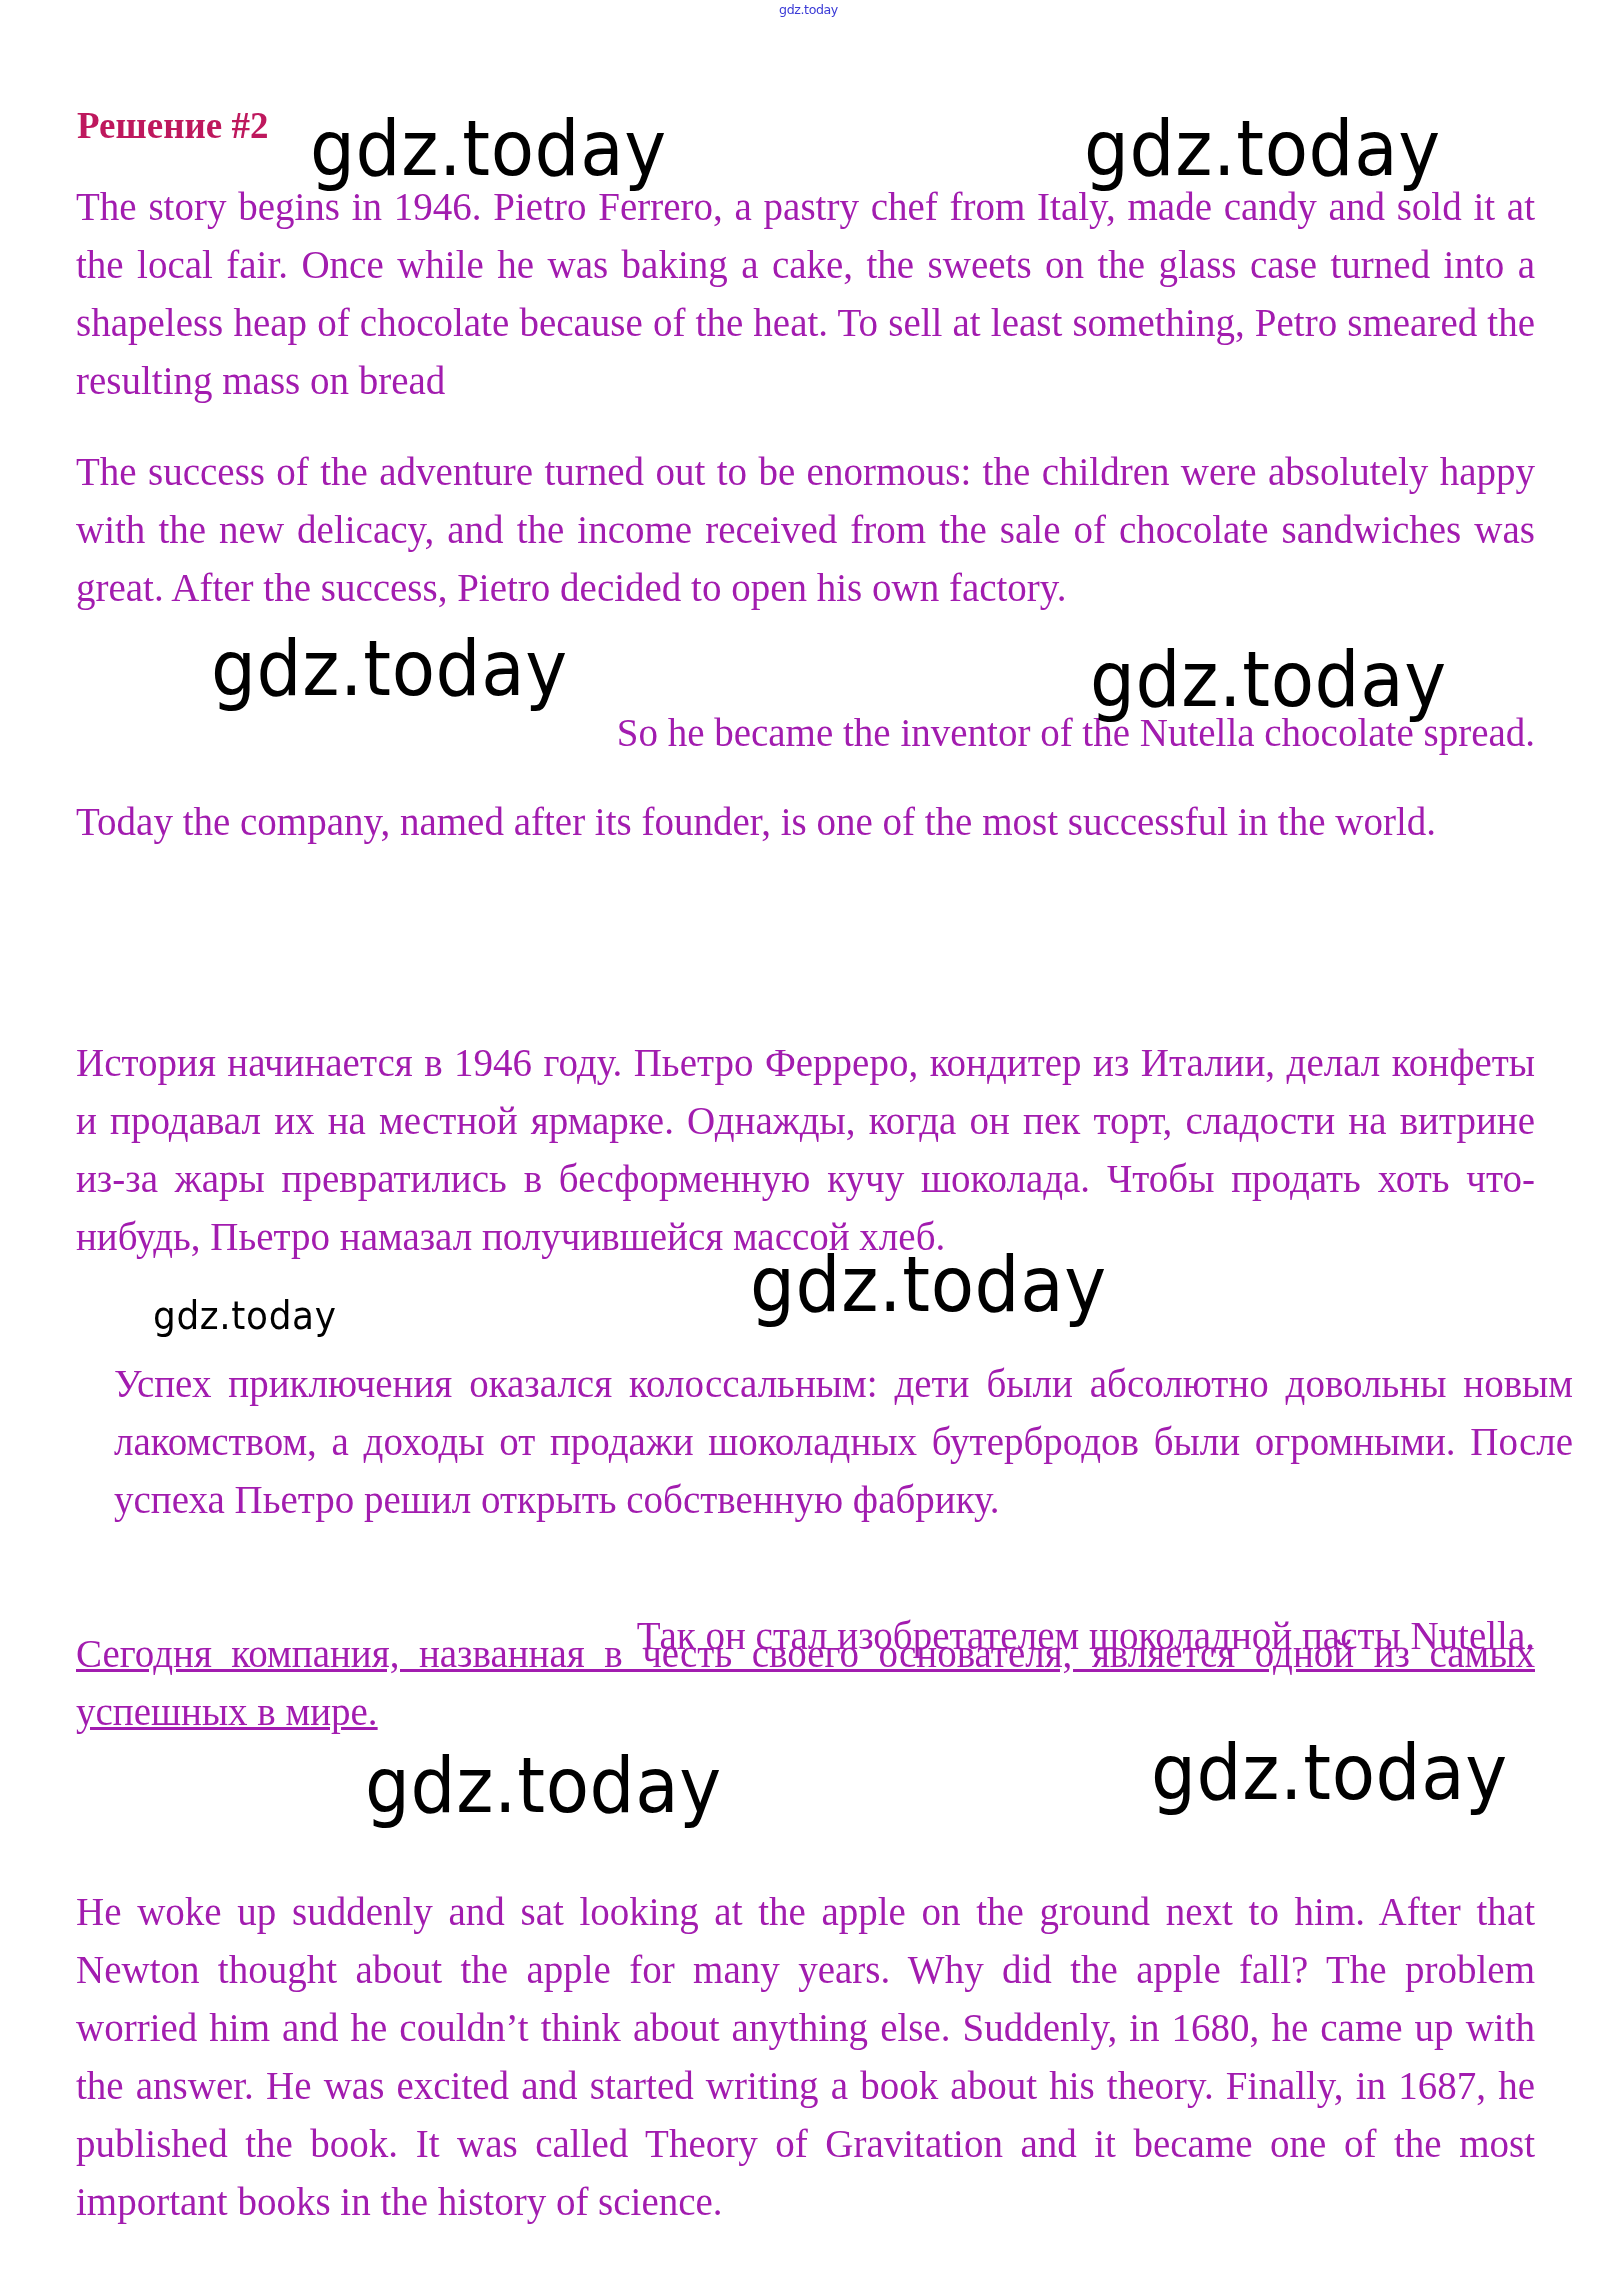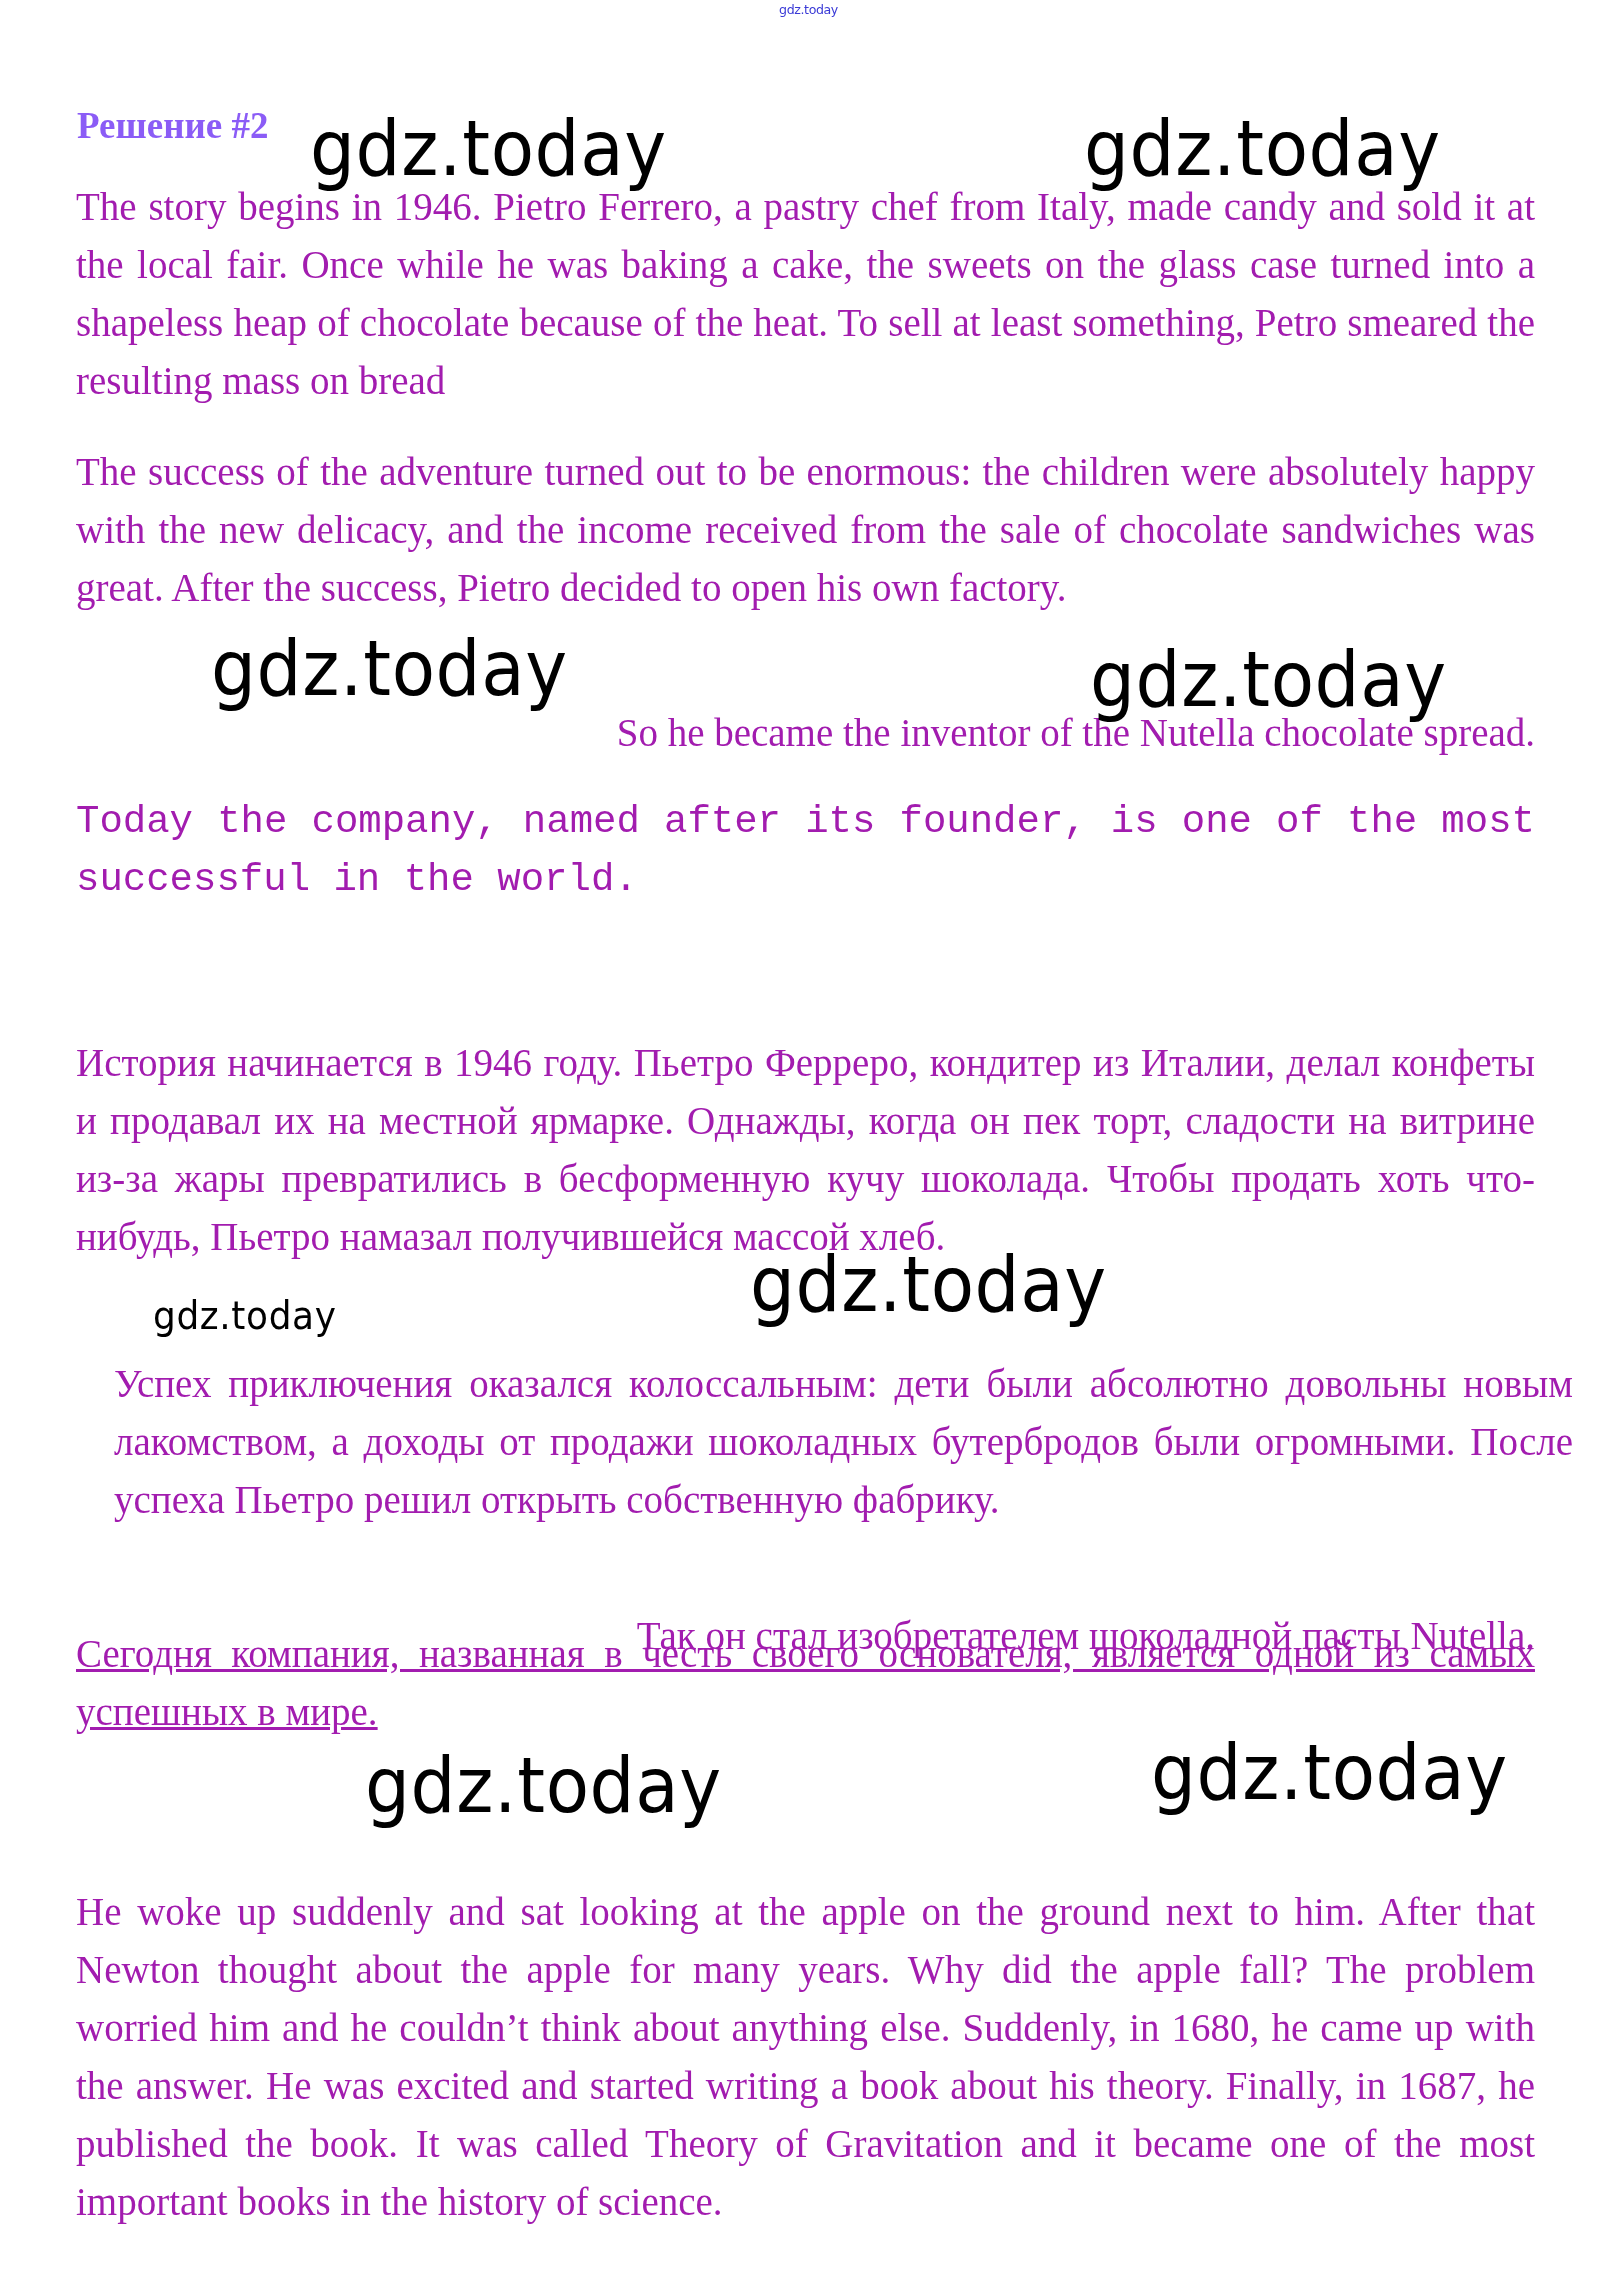--- a/index.html
+++ b/index.html
@@ -5,21 +5,21 @@
   html, body { margin: 0; padding: 0; background: #ffffff; }
   body { width: 1617px; height: 2295px; position: relative; overflow: hidden; }
   .top-mark {
     position: absolute; left: 0; right: 0; top: 1.5px; text-align: center;
     font-family: "DejaVu Sans", sans-serif; font-size: 12.6px; letter-spacing: -0.4px;
     color: #3a3ad6;
   }
   .heading {
     position: absolute; left: 77px; top: 104px;
     font-family: "Liberation Serif", serif; font-weight: bold; font-size: 37px;
-    color: #8b5cf6;
+    color: #be185d;
   }
   .para {
     position: absolute; left: 76px; width: 1459px;
     font-family: "Liberation Serif", serif; font-size: 39px; line-height: 58px;
     color: #a21caf; text-align: justify; margin: 0;
   }
   .para.left { text-align: right; }
   .wm {
     position: absolute;
     font-family: "DejaVu Sans", sans-serif; font-weight: normal;
@@ -32,21 +32,21 @@
 </head>
 <body>
 
 <div class="top-mark">gdz.today</div>
 
 <div class="heading">Решение #2</div>
 
 <p class="para" style="top:178px;">The story begins in 1946. Pietro Ferrero, a pastry chef from Italy, made candy and sold it at the local fair. Once while he was baking a cake, the sweets on the glass case turned into a shapeless heap of chocolate because of the heat. To sell at least something, Petro smeared the resulting mass on bread</p>
 <p class="para" style="top:443px;">The success of the adventure turned out to be enormous: the children were absolutely happy with the new delicacy, and the income received from the sale of chocolate sandwiches was great. After the success, Pietro decided to open his own factory.</p>
 <p class="para left" style="top:704px;">So he became the inventor of the Nutella chocolate spread.</p>
-<p class="para" style="top:793px;font-family:Liberation Mono, monospace;">Today the company, named after its founder, is one of the most successful in the world.</p>
+<p class="para" style="top:793px;">Today the company, named after its founder, is one of the most successful in the world.</p>
 
 <p class="para" style="top:1034px;">История начинается в 1946 году. Пьетро Ферреро, кондитер из Италии, делал конфеты и продавал их на местной ярмарке. Однажды, когда он пек торт, сладости на витрине из-за жары превратились в бесформенную кучу шоколада. Чтобы продать хоть что-нибудь, Пьетро намазал получившейся массой хлеб.</p>
 <p class="para" style="top:1355px;margin-left:38px;">Успех приключения оказался колоссальным: дети были абсолютно довольны новым лакомством, а доходы от продажи шоколадных бутербродов были огромными. После успеха Пьетро решил открыть собственную фабрику.</p>
 <p class="para left" style="top:1559px;margin-top:48px;">Так он стал изобретателем шоколадной пасты Nutella.</p>
 <p class="para" style="top:1625px;text-decoration:underline;">Сегодня компания, названная в честь своего основателя, является одной из самых успешных в мире.</p>
 
 <p class="para" style="top:1883px;">He woke up suddenly and sat looking at the apple on the ground next to him. After that Newton thought about the apple for many years. Why did the apple fall? The problem worried him and he couldn’t think about anything else. Suddenly, in 1680, he came up with the answer. He was excited and started writing a book about his theory. Finally, in 1687, he published the book. It was called Theory of Gravitation and it became one of the most important books in the history of science.</p>
 
 <div class="wm big" style="left:310px; top:104px;">gdz.today</div>
 <div class="wm big" style="left:1084px; top:104px;">gdz.today</div>

